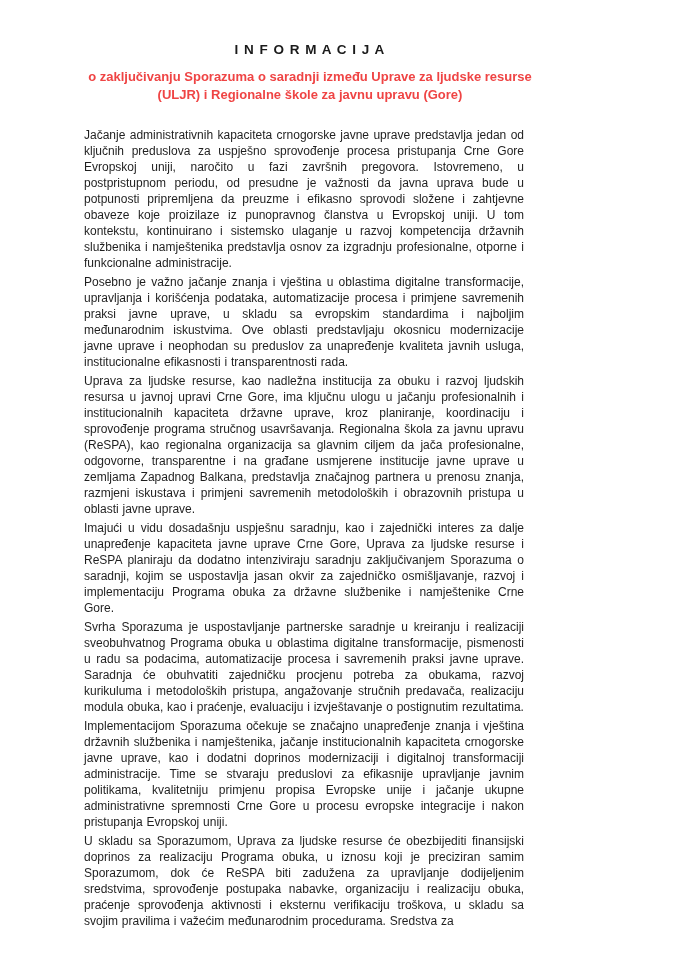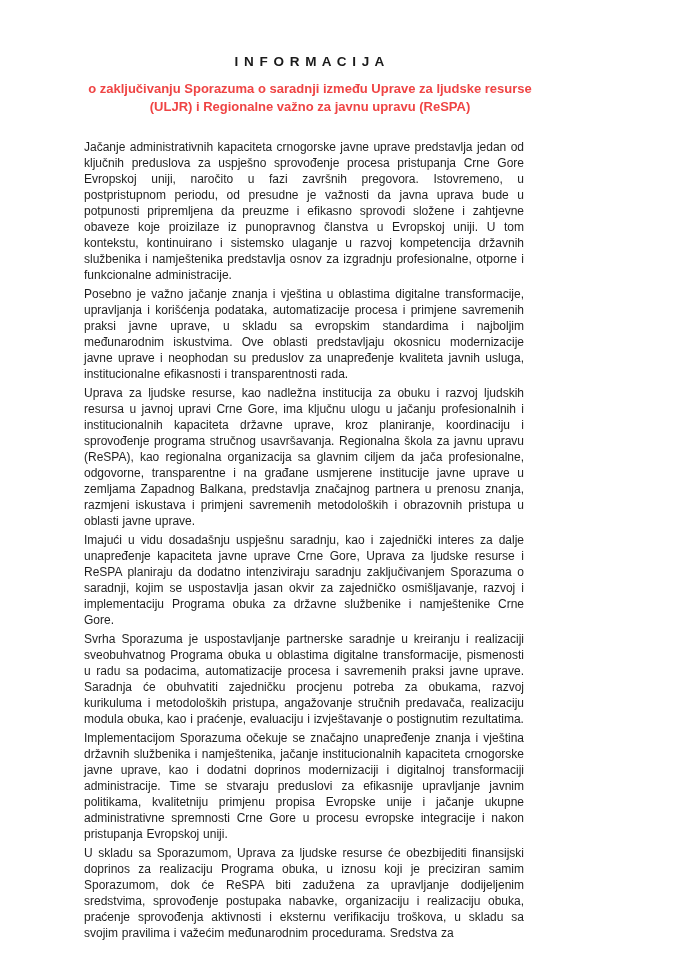--- a/index.html
+++ b/index.html
@@ -6,21 +6,21 @@
     margin: 0;
     padding: 0;
     background: #ffffff;
   }
   .page {
     position: relative;
     width: 619px;
     height: 960px;
     box-sizing: border-box;
     background: #ffffff;
-    padding: 54px 83px 0 84px;
+    padding: 42px 83px 0 84px;
     font-family: "Liberation Sans", "DejaVu Sans", sans-serif;
     color: #1f1f1f;
     overflow: hidden;
   }
   .doc-title {
     margin: 0 0 10px 0;
     text-align: center;
     font-size: 13.5px;
     font-weight: bold;
     line-height: 16px;
@@ -44,21 +44,21 @@
   }
 </style>
 </head>
 <body>
 
 <div class="page">
   <h1 class="doc-title">I N F O R M A C I J A</h1>
 
   <h2 class="doc-subtitle">
     <span>o zaključivanju Sporazuma o saradnji između Uprave za ljudske resurse</span><br>
-    <span>(ULJR) i Regionalne važno za javnu upravu (ReSPA)</span>
+    <span>(ULJR) i Regionalne škole za javnu upravu (Gore)</span>
   </h2>
 
   <div class="doc-body">
     <p class="para">Jačanje administrativnih kapaciteta crnogorske javne uprave predstavlja jedan od ključnih preduslova za uspješno sprovođenje procesa pristupanja Crne Gore Evropskoj uniji, naročito u fazi završnih pregovora. Istovremeno, u postpristupnom periodu, od presudne je važnosti da javna uprava bude u potpunosti pripremljena da preuzme i efikasno sprovodi složene i zahtjevne obaveze koje proizilaze iz punopravnog članstva u Evropskoj uniji. U tom kontekstu, kontinuirano i sistemsko ulaganje u razvoj kompetencija državnih službenika i namještenika predstavlja osnov za izgradnju profesionalne, otporne i funkcionalne administracije.</p>
     <p class="para">Posebno je važno jačanje znanja i vještina u oblastima digitalne transformacije, upravljanja i korišćenja podataka, automatizacije procesa i primjene savremenih praksi javne uprave, u skladu sa evropskim standardima i najboljim međunarodnim iskustvima. Ove oblasti predstavljaju okosnicu modernizacije javne uprave i neophodan su preduslov za unapređenje kvaliteta javnih usluga, institucionalne efikasnosti i transparentnosti rada.</p>
     <p class="para">Uprava za ljudske resurse, kao nadležna institucija za obuku i razvoj ljudskih resursa u javnoj upravi Crne Gore, ima ključnu ulogu u jačanju profesionalnih i institucionalnih kapaciteta državne uprave, kroz planiranje, koordinaciju i sprovođenje programa stručnog usavršavanja. Regionalna škola za javnu upravu (ReSPA), kao regionalna organizacija sa glavnim ciljem da jača profesionalne, odgovorne, transparentne i na građane usmjerene institucije javne uprave u zemljama Zapadnog Balkana, predstavlja značajnog partnera u prenosu znanja, razmjeni iskustava i primjeni savremenih metodoloških i obrazovnih pristupa u oblasti javne uprave.</p>
     <p class="para">Imajući u vidu dosadašnju uspješnu saradnju, kao i zajednički interes za dalje unapređenje kapaciteta javne uprave Crne Gore, Uprava za ljudske resurse i ReSPA planiraju da dodatno intenziviraju saradnju zaključivanjem Sporazuma o saradnji, kojim se uspostavlja jasan okvir za zajedničko osmišljavanje, razvoj i implementaciju Programa obuka za državne službenike i namještenike Crne Gore.</p>
     <p class="para">Svrha Sporazuma je uspostavljanje partnerske saradnje u kreiranju i realizaciji sveobuhvatnog Programa obuka u oblastima digitalne transformacije, pismenosti u radu sa podacima, automatizacije procesa i savremenih praksi javne uprave. Saradnja će obuhvatiti zajedničku procjenu potreba za obukama, razvoj kurikuluma i metodoloških pristupa, angažovanje stručnih predavača, realizaciju modula obuka, kao i praćenje, evaluaciju i izvještavanje o postignutim rezultatima.</p>
     <p class="para">Implementacijom Sporazuma očekuje se značajno unapređenje znanja i vještina državnih službenika i namještenika, jačanje institucionalnih kapaciteta crnogorske javne uprave, kao i dodatni doprinos modernizaciji i digitalnoj transformaciji administracije. Time se stvaraju preduslovi za efikasnije upravljanje javnim politikama, kvalitetniju primjenu propisa Evropske unije i jačanje ukupne administrativne spremnosti Crne Gore u procesu evropske integracije i nakon pristupanja Evropskoj uniji.</p>
     <p class="para">U skladu sa Sporazumom, Uprava za ljudske resurse će obezbijediti finansijski doprinos za realizaciju Programa obuka, u iznosu koji je preciziran samim Sporazumom, dok će ReSPA biti zadužena za upravljanje dodijeljenim sredstvima, sprovođenje postupaka nabavke, organizaciju i realizaciju obuka, praćenje sprovođenja aktivnosti i eksternu verifikaciju troškova, u skladu sa svojim pravilima i važećim međunarodnim procedurama. Sredstva za</p>

